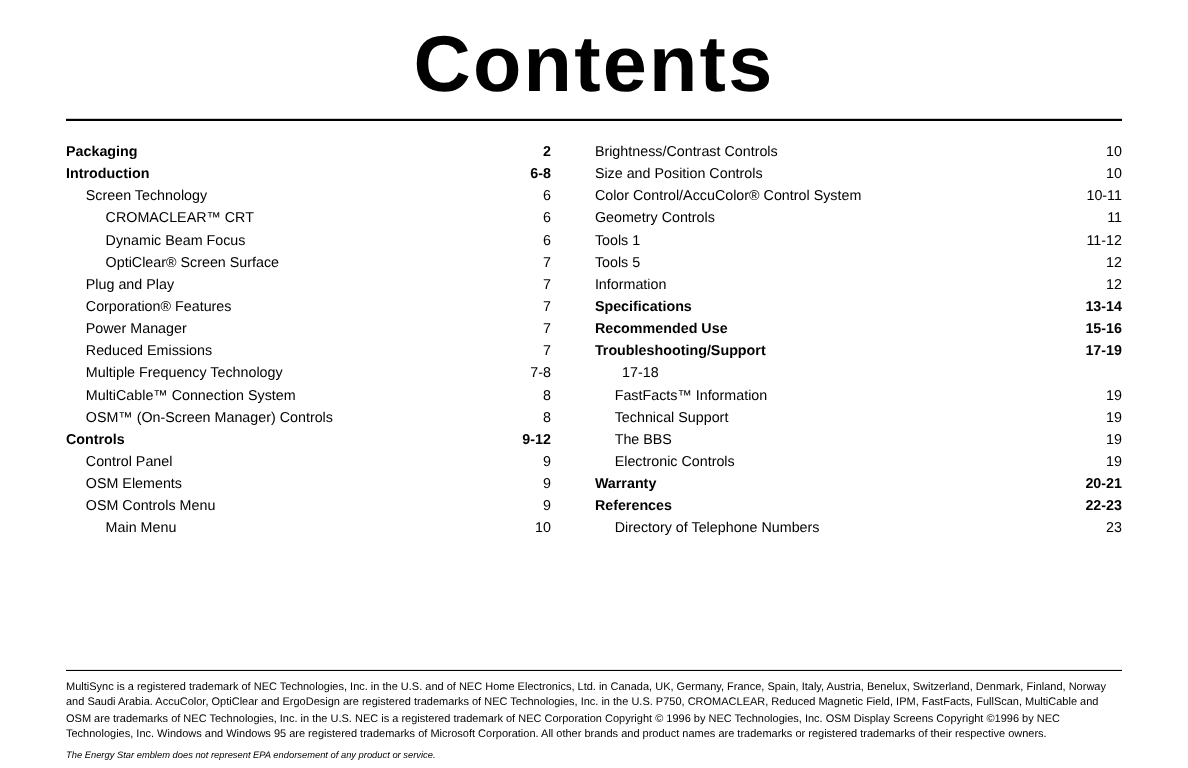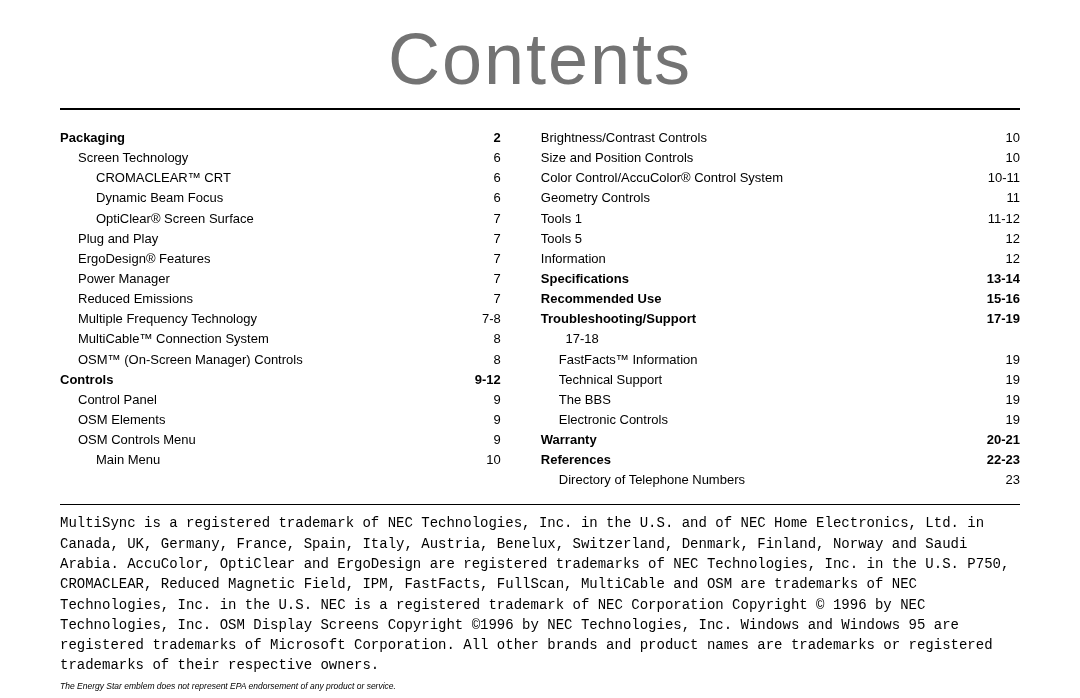--- a/index.html
+++ b/index.html
@@ -16,22 +16,22 @@
       display: flex;
       flex-direction: column;
       padding: 0 60px;
     }
     .title-section {
       text-align: center;
       padding: 18px 0 8px 0;
     }
     .title-text {
       font-size: 72px;
-      font-weight: 400;
-      color: #737373;
+      font-weight: 700;
+      color: #000000;
       font-family: Arial Black, Arial, sans-serif;
       letter-spacing: 2px;
     }
     .divider {
       width: 100%;
       height: 2px;
       background: #000;
       margin-bottom: 18px;
     }
     .content-area {
@@ -73,25 +73,24 @@
       min-width: 40px;
       text-align: right;
       font-size: 13px;
     }
     .footer {
       border-top: 1px solid #000;
       padding: 8px 0 6px 0;
       margin-top: auto;
     }
     .footer-main {
-      font-size: 14px;
+      font-size: 10px;
       color: #000;
       line-height: 1.45;
       margin-bottom: 4px;
-      font-family: Liberation Mono, monospace;
     }
     .footer-energy {
       font-size: 8.5px;
       color: #000;
       line-height: 1.45;
       font-style: italic;
     }
   </style>
 </head>
 <body>
@@ -100,20 +99,24 @@
   <div class="title-section">
     <span class="title-text">Contents</span>
   </div>
   <div class="divider"></div>
   <div class="content-area">
     <div class="left-column" id="left-col">
         <div class="toc-entry bold">
           <span class="toc-label">Packaging</span>
           <span class="toc-page">2</span>
         </div>
+        <div class="toc-entry bold">
+          <span class="toc-label">Introduction</span>
+          <span class="toc-page">6-8</span>
+        </div>
         <div class="toc-entry indent1">
           <span class="toc-label">Screen Technology</span>
           <span class="toc-page">6</span>
         </div>
         <div class="toc-entry indent2">
           <span class="toc-label">CROMACLEAR™ CRT</span>
           <span class="toc-page">6</span>
         </div>
         <div class="toc-entry indent2">
           <span class="toc-label">Dynamic Beam Focus</span>
@@ -121,21 +124,21 @@
         </div>
         <div class="toc-entry indent2">
           <span class="toc-label">OptiClear® Screen Surface</span>
           <span class="toc-page">7</span>
         </div>
         <div class="toc-entry indent1">
           <span class="toc-label">Plug and Play</span>
           <span class="toc-page">7</span>
         </div>
         <div class="toc-entry indent1">
-          <span class="toc-label">ErgoDesign® Features</span>
+          <span class="toc-label">Corporation® Features</span>
           <span class="toc-page">7</span>
         </div>
         <div class="toc-entry indent1">
           <span class="toc-label">Power Manager</span>
           <span class="toc-page">7</span>
         </div>
         <div class="toc-entry indent1">
           <span class="toc-label">Reduced Emissions</span>
           <span class="toc-page">7</span>
         </div>

